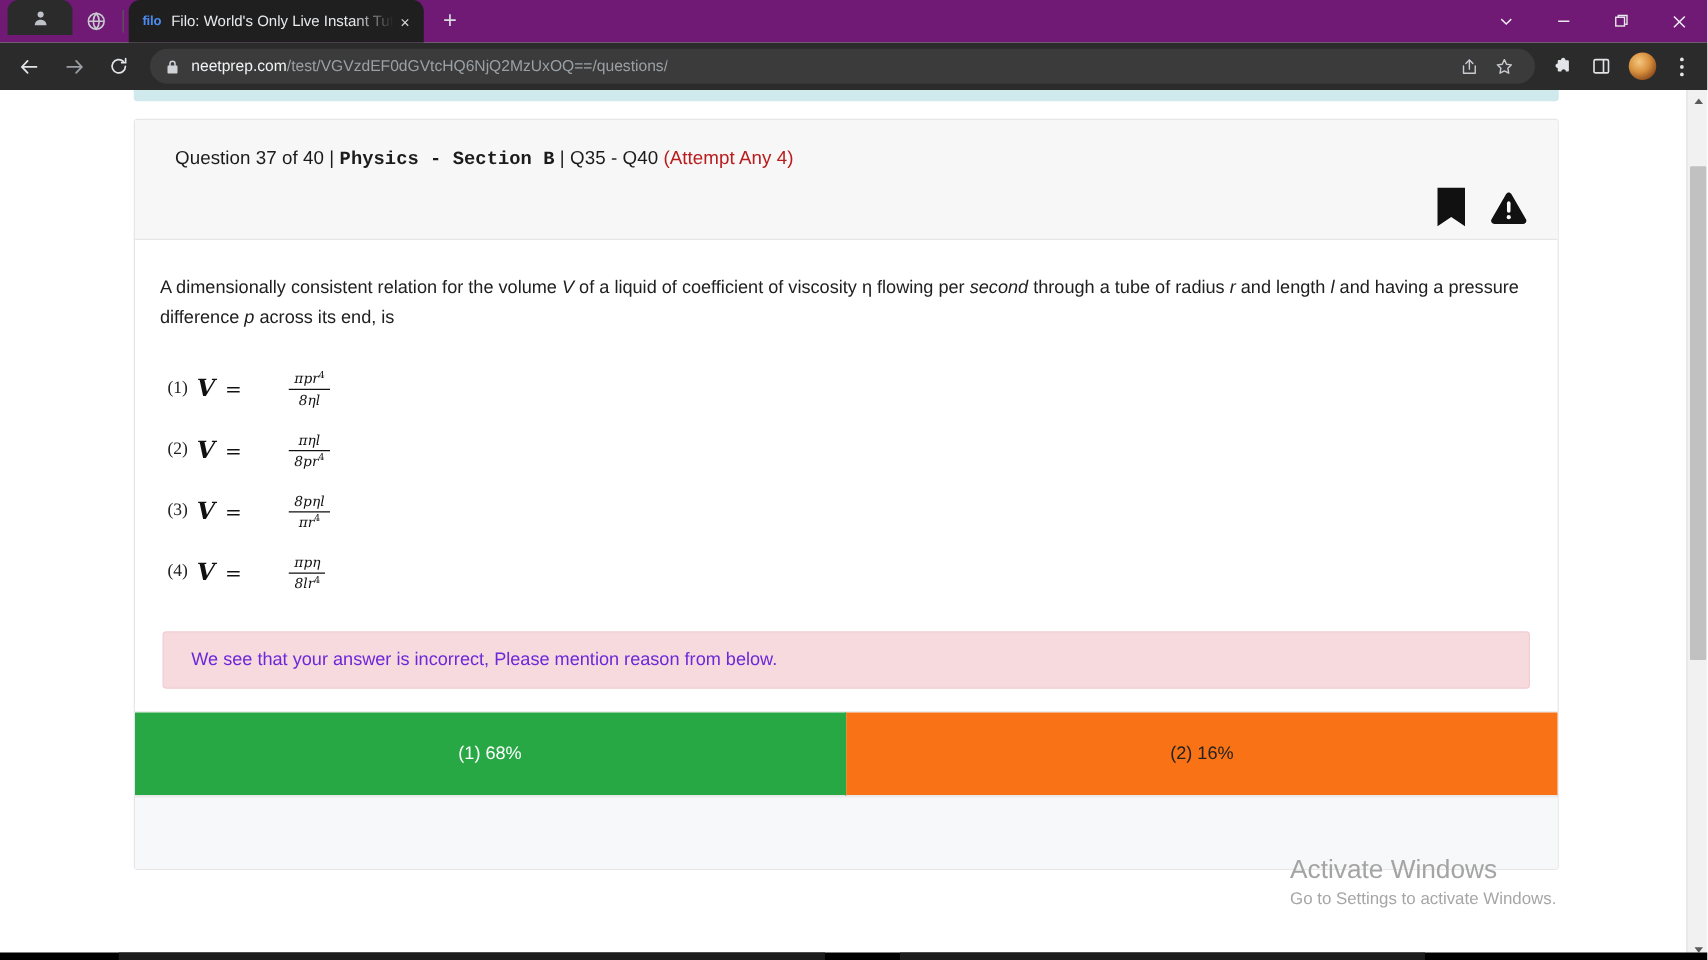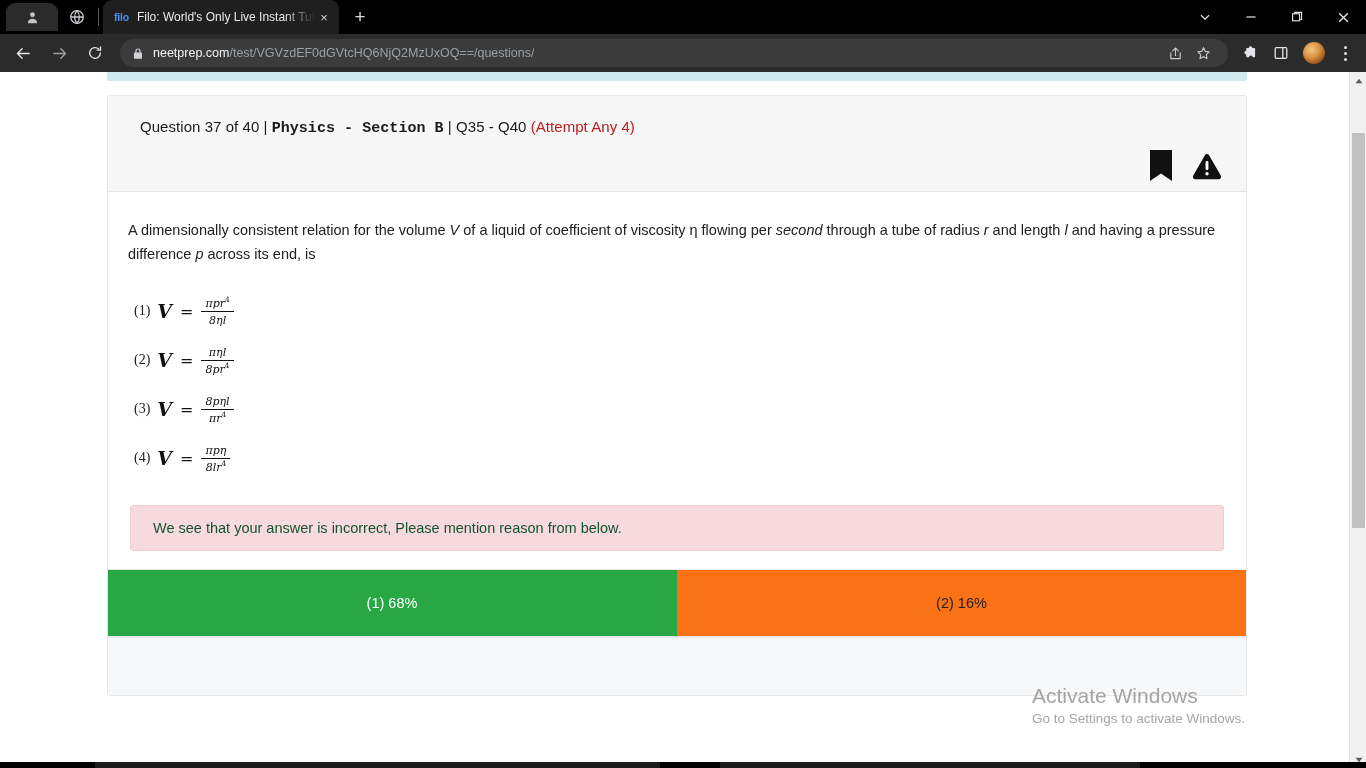--- a/index.html
+++ b/index.html
@@ -7,22 +7,22 @@
     width: 1366px; height: 768px;
     overflow: hidden;
     font-family: "Liberation Sans", sans-serif;
     background: #ffffff;
   }
 
   
   .browser { width: 1366px; height: 768px; position: relative; }
 
   .titlebar {
-    height: 34px; background: #000000;
-    display: flex; align-items: center; position: relative;
+    height: 34px; background: #701a75;
+    display: flex; align-items: flex-start; position: relative;
   }
   .profile-chip {
     width: 52px; height: 28px; margin-left: 6px; margin-bottom: 0;
     background: #2b2b2b; border-radius: 9px 9px 0 0;
     display: flex; align-items: center; justify-content: center;
   }
   .profile-chip svg { width: 15px; height: 15px; }
   .tabstrip { display: flex; align-items: flex-end; height: 34px; }
   .tab-icon-btn {
     width: 38px; height: 34px; display: flex; align-items: center; justify-content: center;
@@ -126,31 +126,31 @@
     font-size: 14.5px; line-height: 1.68; color: #202020; max-width: 1090px;
   }
   .qtext i { font-style: italic; }
 
   .options { margin-top: 20px; padding-left: 6px; }
   .opt { display: flex; align-items: center; height: 49px; }
   .opt-num { font-size: 14px; color: #202020; margin-right: 7px; font-family: "Liberation Serif", serif; }
   .mathrow { display: flex; align-items: center; font-family: "DejaVu Serif", serif; color: #111; }
   .mvar { font-size: 19px; font-weight: 700; font-style: italic; font-family: "DejaVu Serif", serif; }
   .meq { font-size: 16px; margin: 0 8px; }
-  .frac { display: inline-flex; flex-direction: column; align-items: center; line-height: 1.12; }
+  .frac { display: inline-flex; flex-direction: column; align-items: center; line-height: 1.12; margin-left: 30px; }
   .frac .num, .frac .den {
     font-size: 11px; font-style: italic; font-family: "DejaVu Serif", serif;
     padding: 0 4px; white-space: nowrap;
   }
   .frac .bar { width: 100%; height: 1px; background: #111; margin: 1px 0; }
   .frac sup { font-size: 7.5px; font-style: normal; vertical-align: super; }
 
   .alertbox {
     margin: 22px 2px 0 2px; background: #f7dadd; border: 1px solid #f2cdd1;
-    border-radius: 3px; padding: 14px 22px; font-size: 14.5px; color: #14532d;
+    border-radius: 3px; padding: 14px 22px; font-size: 14.5px; color: #6d28d9;
   }
 
   .rtable { margin-top: 14px; border-top: 1px solid #e9e9e9; }
   .rhead { display: flex; background: #f7f8f9; }
   .rhead .rcell {
     flex: 1 1 50%; text-align: center; font-size: 13px; color: #333;
     padding: 16px 0; border-right: 1px solid #e9e9e9; border-bottom: 1px solid #e9e9e9;
   }
   .rhead .rcell:last-child { border-right: none; }
   .rrow { display: flex; }

